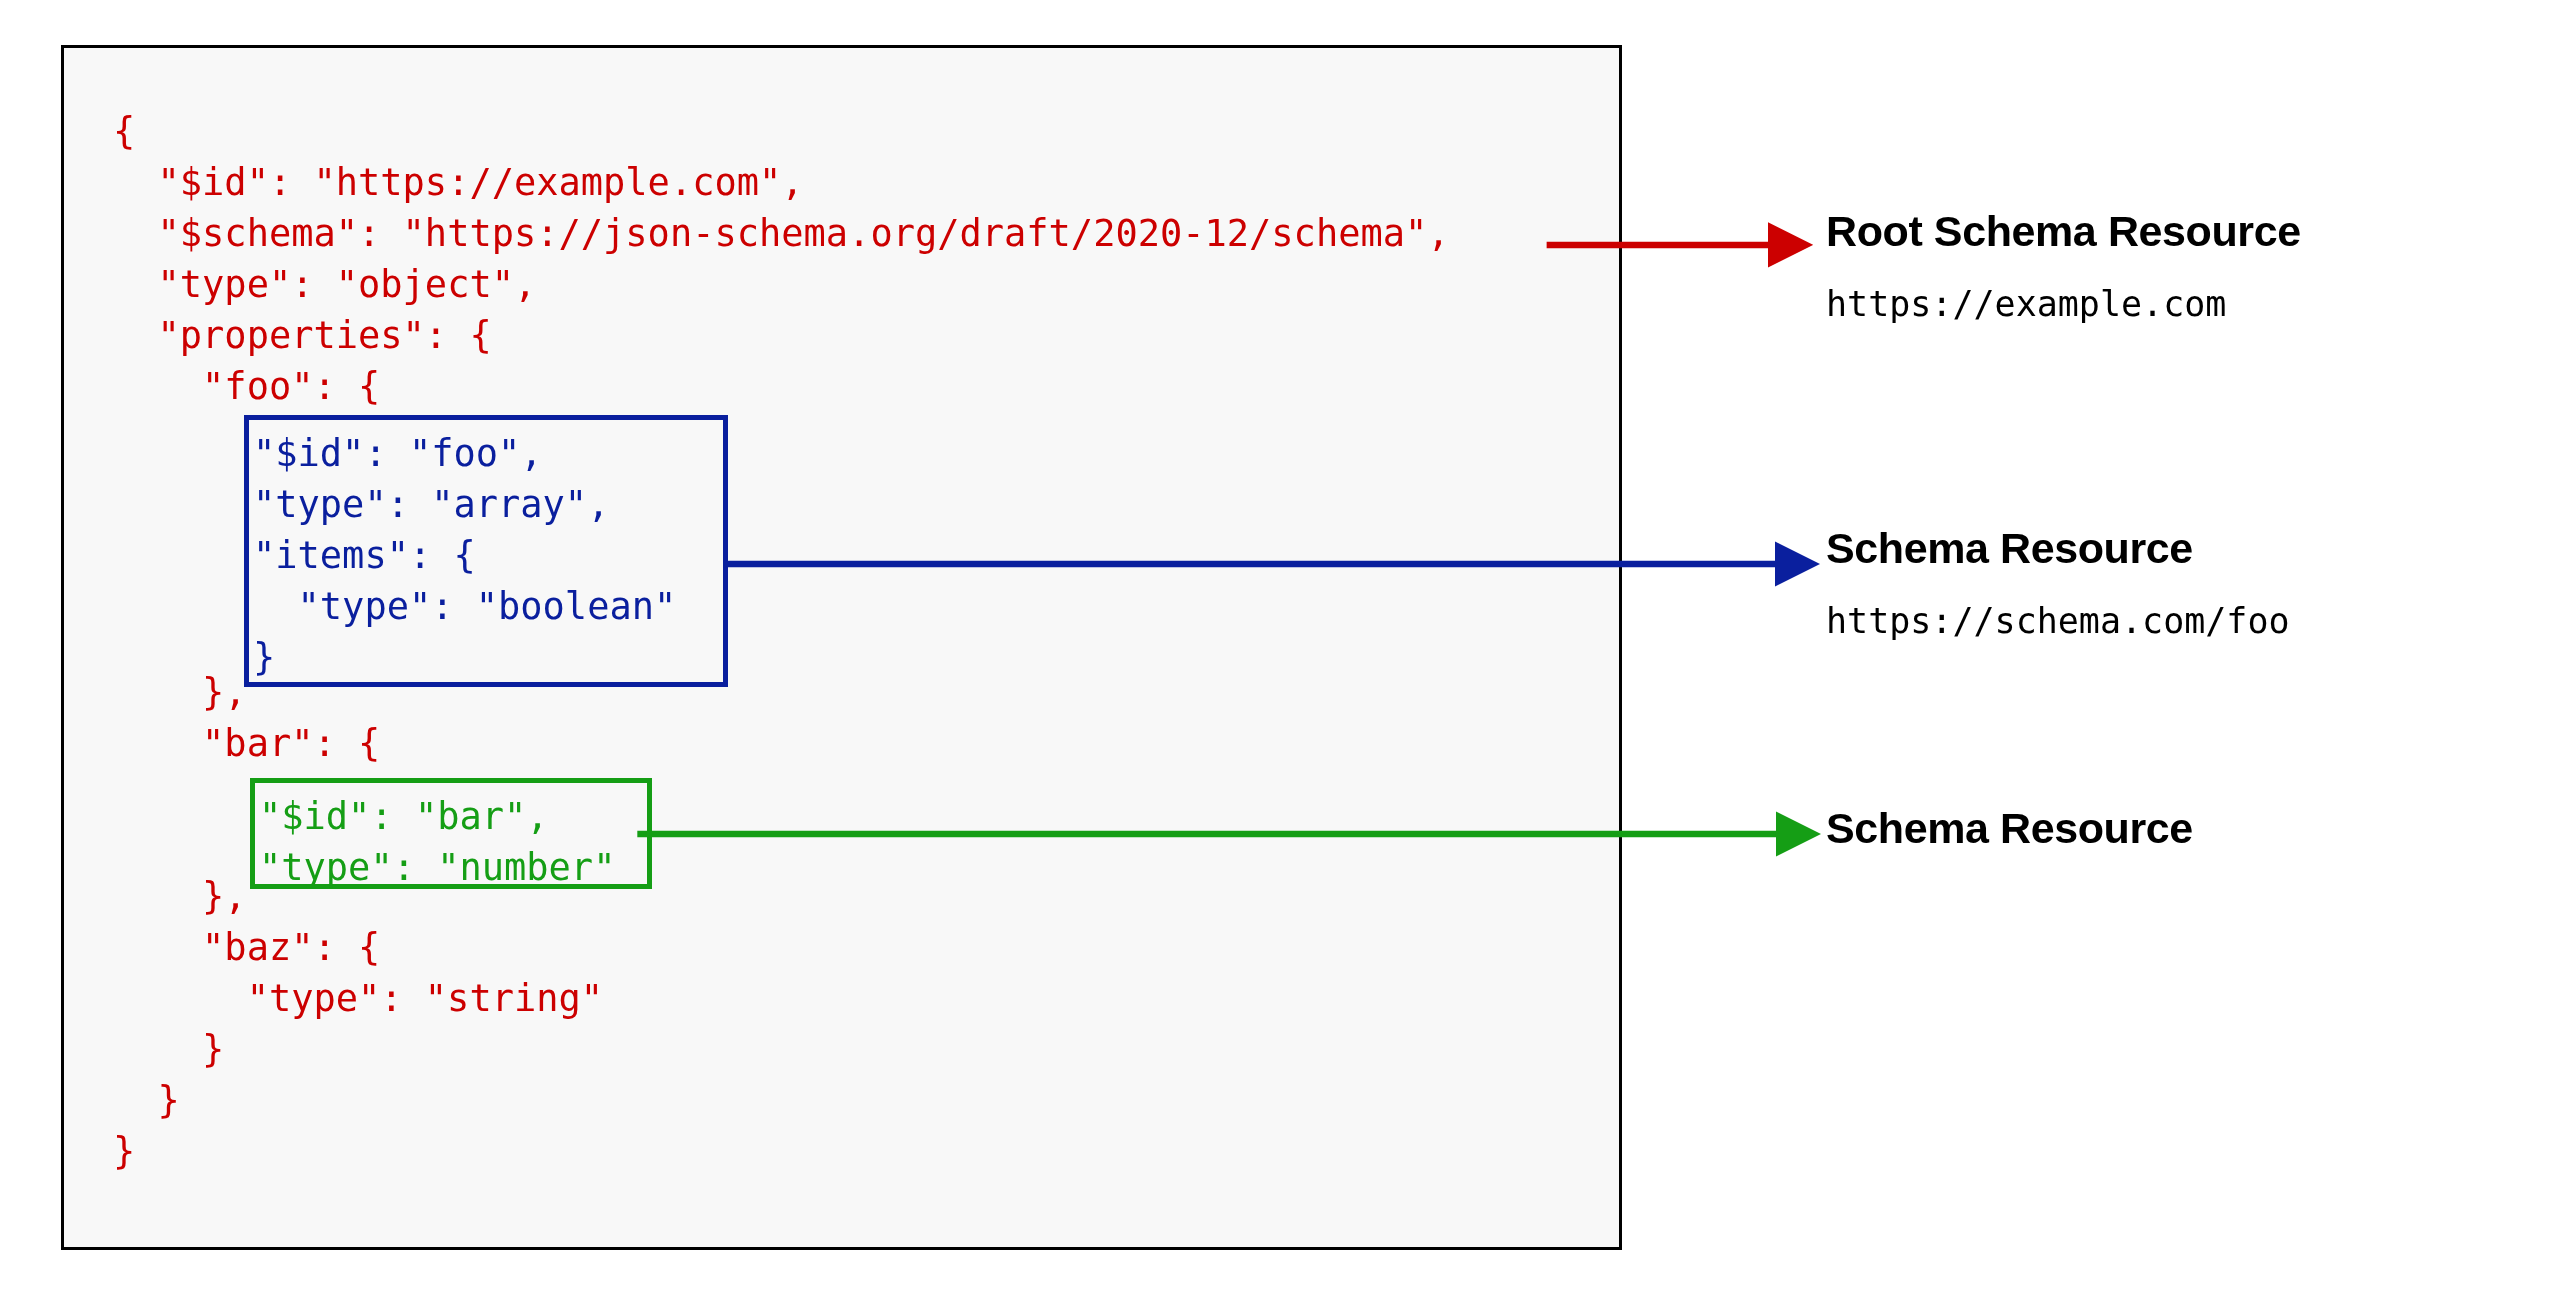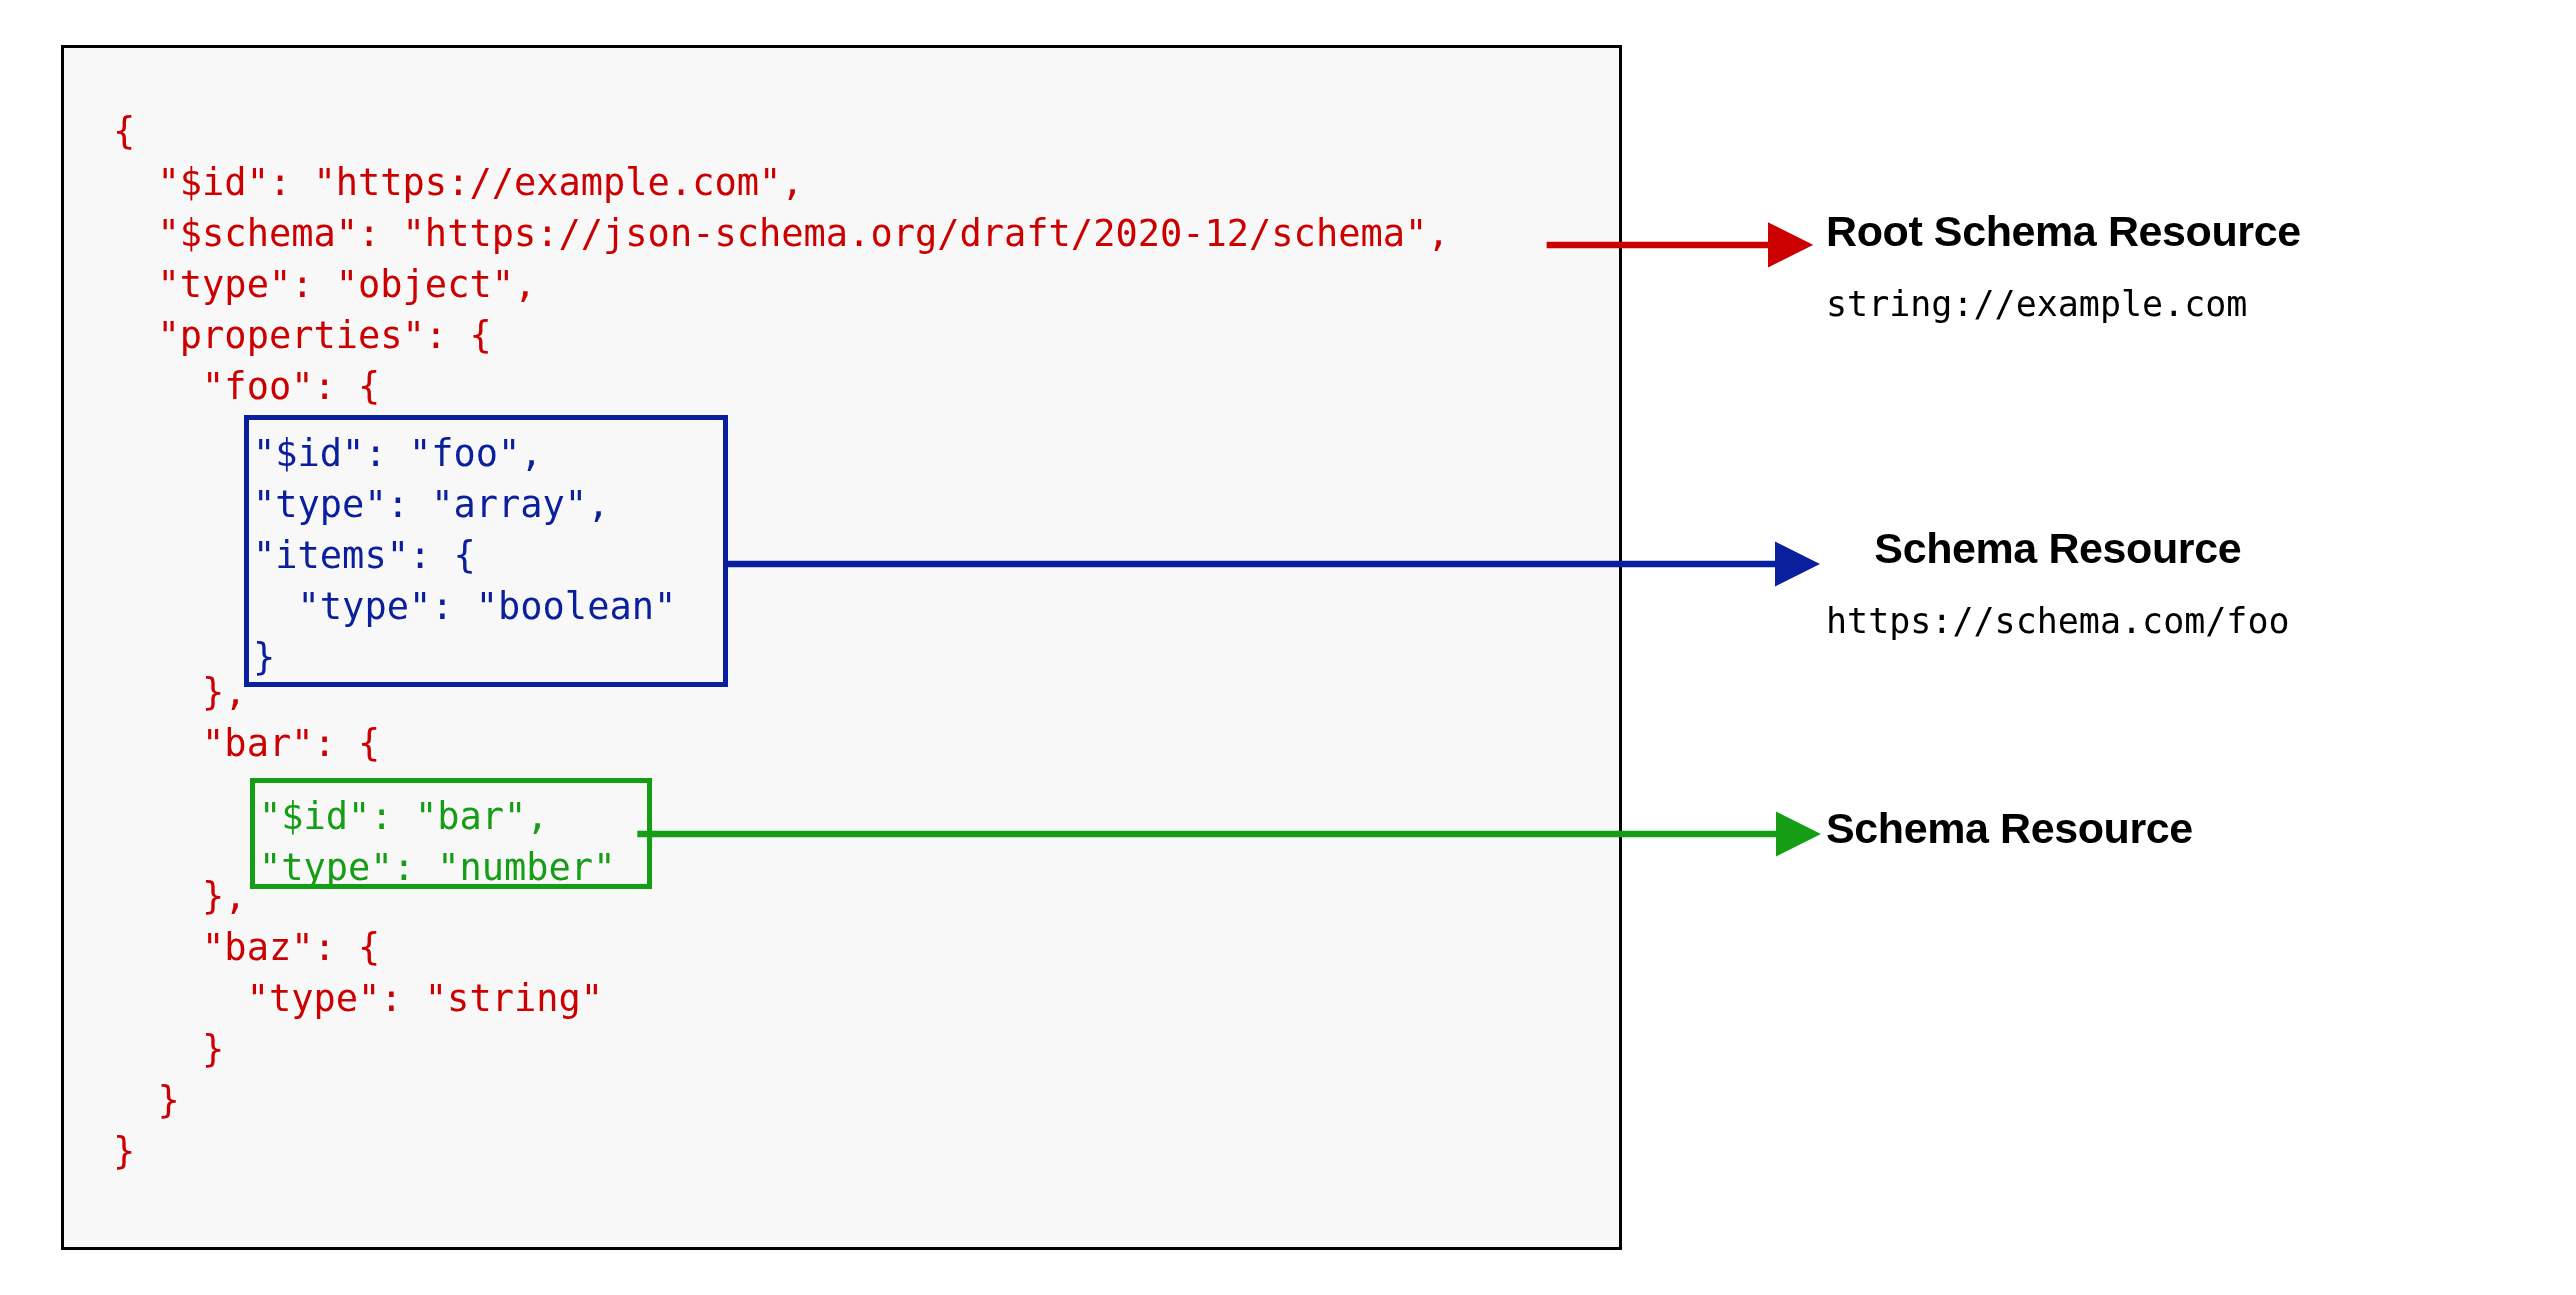--- a/index.html
+++ b/index.html
@@ -98,21 +98,20 @@
   #label-bar    { top: 803px; }
 
   .label-title {
     margin: 0;
     font-family: "Liberation Sans", sans-serif;
     font-weight: bold;
     font-size: 43px;
     line-height: 50px;
     color: #000000;
     letter-spacing: -0.4px;
-    text-align: center;
   }
   .label-url {
     margin: 0;
     margin-top: 27px;
     font-family: "DejaVu Sans Mono", "Liberation Mono", monospace;
     font-size: 35px;
     line-height: 42px;
     color: #000000;
   }
 </style>
@@ -153,21 +152,21 @@
     <defs>
       <marker id="ah-green" markerWidth="7" markerHeight="7" refX="1.2" refY="3.5" orient="auto">
         <polygon points="0,0 7,3.5 0,7" fill="#159e15"></polygon>
       </marker>
     </defs>
     <line x1="6" y1="40" x2="1600" y2="40" stroke="#159e15" stroke-width="9" marker-end="url(#ah-green)"></line>
   </svg>
 
   <div class="label-group" id="label-root">
     <p class="label-title">Root Schema Resource</p>
-    <p class="label-url">string://example.com</p>
+    <p class="label-url">https://example.com</p>
   </div>
 
   <div class="label-group" id="label-foo">
     <p class="label-title">Schema Resource</p>
     <p class="label-url">https://schema.com/foo</p>
   </div>
 
   <div class="label-group" id="label-bar">
     <p class="label-title">Schema Resource</p>
   </div>

